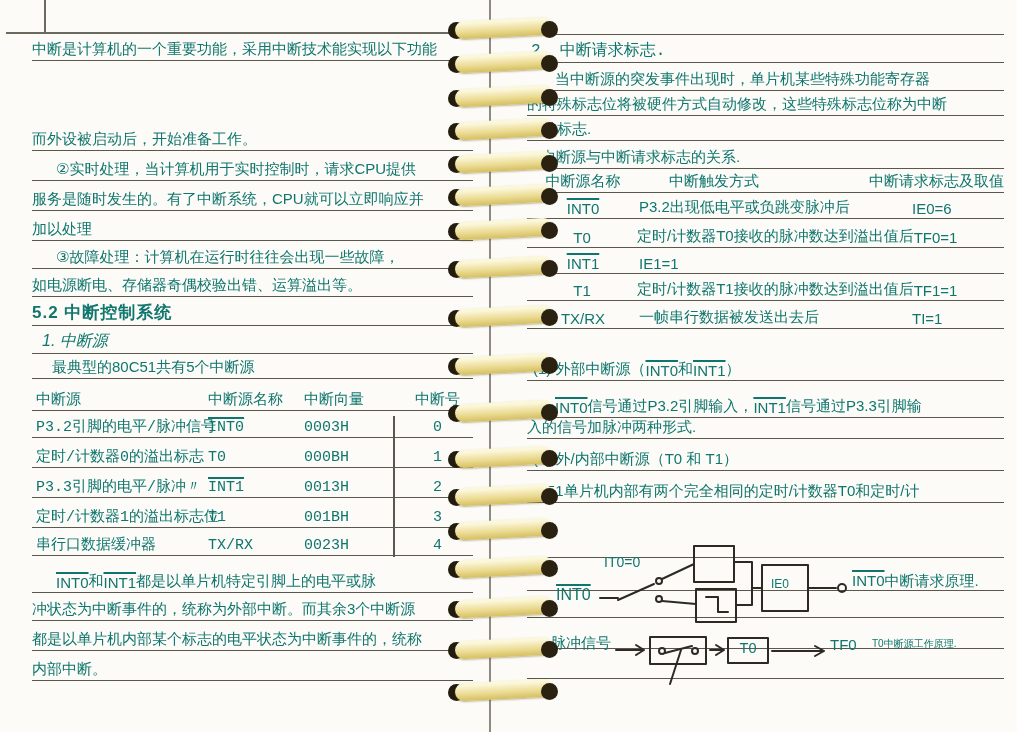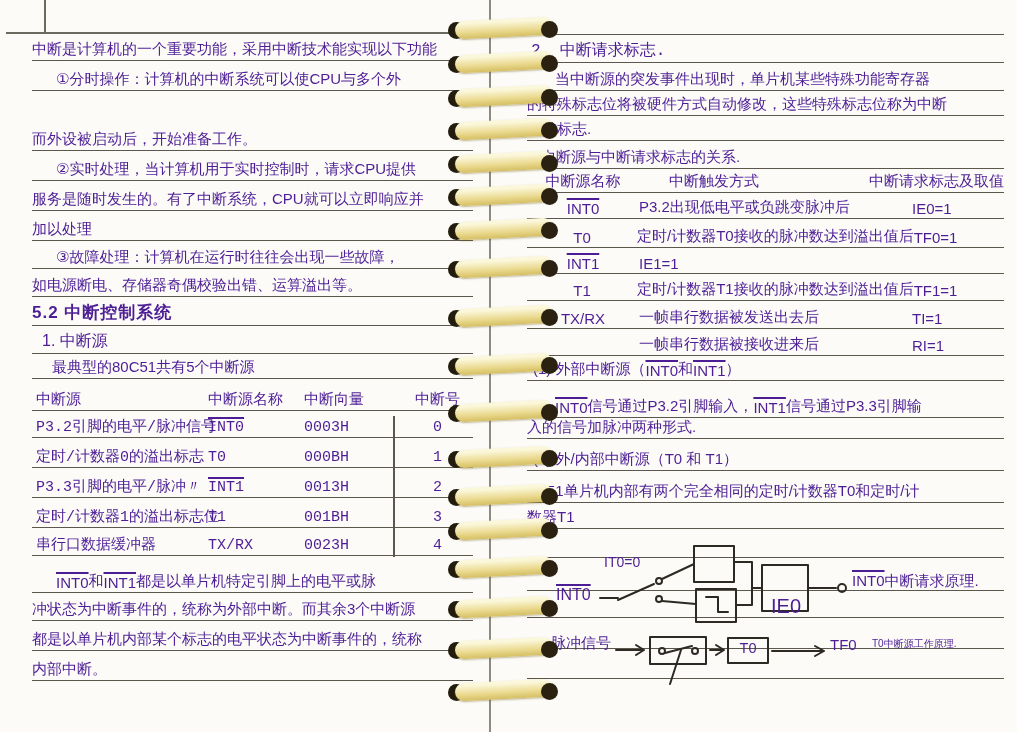--- a/index.html
+++ b/index.html
@@ -1,23 +1,23 @@
 <!DOCTYPE html>
 <html><head>
 <meta charset="utf-8">
 <style>
   html,body{margin:0;padding:0;}
   body{font-family:"Liberation Sans","DejaVu Sans",sans-serif;}
-  .canvas{position:relative;width:1017px;height:732px;background:#fcfbf7;overflow:hidden;color:#4c1d95;}
+  .canvas{position:relative;width:1017px;height:732px;background:#fcfbf7;overflow:hidden;color:#0f766e;}
   
   .ln{position:absolute;box-sizing:border-box;height:30px;border-bottom:1.5px solid #5b574d;
       display:flex;align-items:flex-end;padding-bottom:1px;font-size:15px;white-space:nowrap;z-index:2;}
   .lp{left:32px;width:441px;}
   .rp{left:527px;width:477px;}
-  .ind4{padding-left:4px;font-family:Liberation Mono, monospace;}.ind6{padding-left:6px;}.ind10{padding-left:10px;}
+  .ind4{padding-left:4px;font-family:Liberation Mono, monospace;}.ind6{padding-left:6px;}.ind10{padding-left:10px;font-style:italic;}
   .ind14{padding-left:14px;}.ind20{padding-left:20px;}.ind24{padding-left:24px;}.ind28{padding-left:28px;}
   .h1{font-size:17px;font-weight:bold;letter-spacing:1px;}
   .h2{font-size:16px;}
   .ov{text-decoration:overline;text-decoration-thickness:1.5px;}
   
   .lt-desc{width:172px;}.lt-name{width:96px;}.lt-vec{width:98px;}.lt-num{flex:1;text-align:center;}
   
   .rt-name{width:112px;text-align:center;}.rt-trig{flex:1;text-align:left;}.rt-flag{width:92px;text-align:left;}
   .rt-h1{width:112px;text-align:center;}.rt-h2{flex:1;padding-left:30px;}.rt-h3{width:152px;text-align:right;}
   .vsep{position:absolute;width:1.5px;background:#5b574d;z-index:2;}
@@ -42,23 +42,20 @@
 <div class="canvas">
 
   <div class="edge-v" style="left:44px;top:0;height:33px"></div>
   <div class="edge-h" style="left:6px;top:32px;width:466px"></div>
 
   <div class="seam"></div>
 
   <div class="ln lp" style="top:31px">
       <span>中断是计算机的一个重要功能，采用中断技术能实现以下功能</span>
     </div>
-  <div class="ln lp ind24" style="top:61px">
-      <span>①分时操作：计算机的中断系统可以使CPU与多个外</span>
-    </div>
   <div class="ln lp" style="top:121px">
       <span>而外设被启动后，开始准备工作。</span>
     </div>
   <div class="ln lp ind24" style="top:151px">
       <span>②实时处理，当计算机用于实时控制时，请求CPU提供</span>
     </div>
   <div class="ln lp" style="top:181px">
       <span>服务是随时发生的。有了中断系统，CPU就可以立即响应并</span>
     </div>
   <div class="ln lp" style="top:211px">
@@ -152,45 +149,40 @@
     </div>
 
   <div class="ln rp" style="top:163px">
     <span class="rt-h1">中断源名称</span>
     <span class="rt-h2">中断触发方式</span>
     <span class="rt-h3">中断请求标志及取值</span>
   </div>
   <div class="ln rp" style="top:189px">
     <span class="rt-name ov">INT0</span>
     <span class="rt-trig">P3.2出现低电平或负跳变脉冲后</span>
-    <span class="rt-flag">IE0=1</span>
+    <span class="rt-flag">IE0=6</span>
   </div>
   <div class="ln rp" style="top:218px">
     <span class="rt-name">T0</span>
     <span class="rt-trig">定时/计数器T0接收的脉冲数达到溢出值后</span>
     <span class="rt-flag">TF0=1</span>
   </div>
   <div class="ln rp" style="top:244px">
     <span class="rt-name ov">INT1</span>
     <span class="rt-flag">IE1=1</span>
   </div>
   <div class="ln rp" style="top:271px">
     <span class="rt-name">T1</span>
     <span class="rt-trig">定时/计数器T1接收的脉冲数达到溢出值后</span>
     <span class="rt-flag">TF1=1</span>
   </div>
   <div class="ln rp" style="top:299px">
     <span class="rt-name">TX/RX</span>
     <span class="rt-trig">一帧串行数据被发送出去后</span>
     <span class="rt-flag">TI=1</span>
-  </div>
-  <div class="ln rp" style="top:326px">
-    <span class="rt-name"></span>
-    <span class="rt-trig">一帧串行数据被接收进来后</span>
-    <span class="rt-flag">RI=1</span>
   </div>
 
   <div class="ln rp ind6" style="top:351px">
     <span>(1) 外部中断源（</span>
       <span class="ov">INT0</span>
       <span> 和 </span>
       <span class="ov">INT1</span>
       <span>）</span>
   </div>
   <div class="ln rp ind28" style="top:388px">
@@ -201,32 +193,29 @@
   </div>
   <div class="ln rp" style="top:409px">
       <span>入的信号加脉冲两种形式.</span>
     </div>
   <div class="ln rp ind6" style="top:441px">
       <span>(2) 外/内部中断源（T0 和 T1）</span>
     </div>
   <div class="ln rp ind20" style="top:473px">
       <span>51单片机内部有两个完全相同的定时/计数器T0和定时/计</span>
     </div>
-  <div class="ln rp" style="top:499px">
-      <span>数器T1</span>
-    </div>
   <div class="ln rp" style="top:528px"></div>
   <div class="ln rp" style="top:561px"></div>
   <div class="ln rp" style="top:588px"></div>
   <div class="ln rp" style="top:619px"></div>
   <div class="ln rp" style="top:649px"></div>
 
   <span class="dlab ov" style="left:556px;top:586px;font-size:16px">INT0</span>
   <span class="dlab" style="left:604px;top:554px;font-size:14px">IT0=0</span>
-  <span class="dlab" style="left:771px;top:595px;font-size:20px">IE0</span>
+  <span class="dlab" style="left:771px;top:577px;font-size:12px">IE0</span>
   <span class="dlab" style="left:852px;top:572px;font-size:15px"><span class="ov">INT0</span><span>中断请求原理.</span></span>
 
   <span class="dlab" style="left:551px;top:634px;font-size:15px">脉冲信号</span>
   <span class="dlab" style="left:728px;top:640px;font-size:14.5px;width:40px;text-align:center">T0</span>
   <span class="dlab" style="left:830px;top:636px;font-size:15px">TF0</span>
   <span class="dlab" style="left:872px;top:637px;font-size:10px">T0中断源工作原理.</span>
 
   <svg class="wires" width="1017" height="732" viewBox="0 0 1017 732" fill="none" stroke="#2d2a24" stroke-width="2" stroke-linecap="round" stroke-linejoin="round">
 
     <g>

